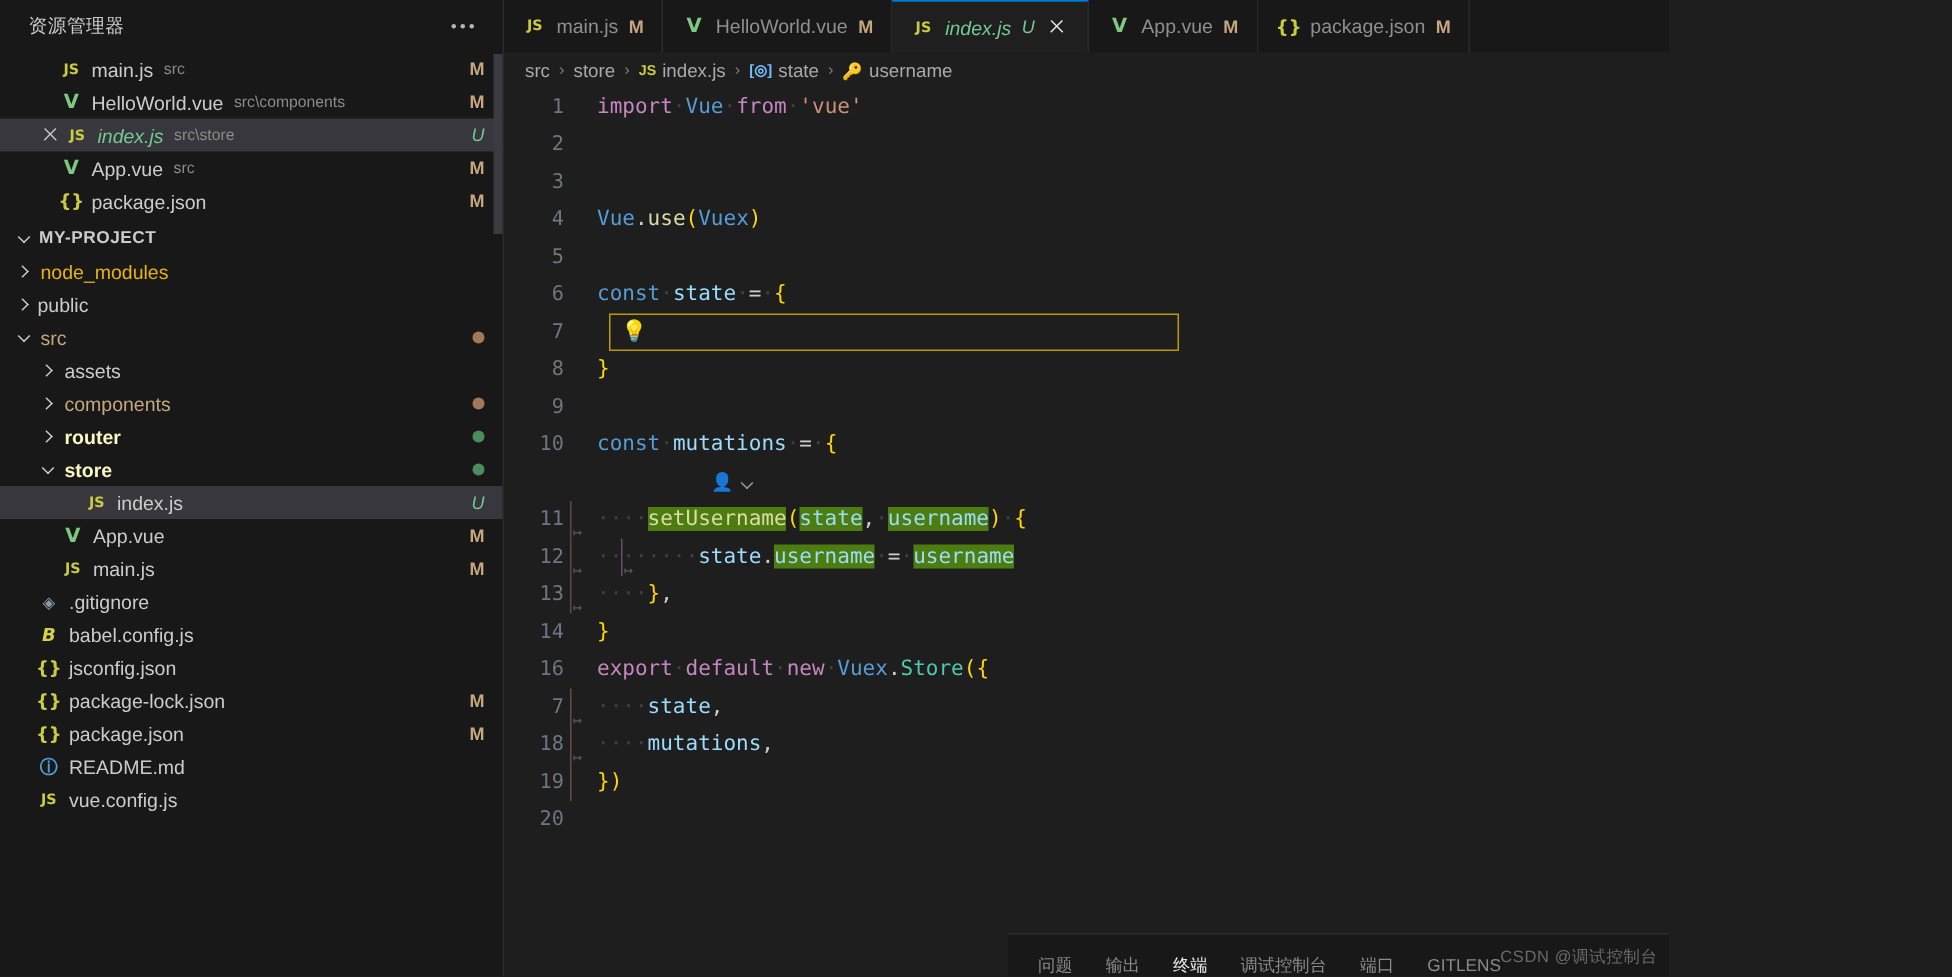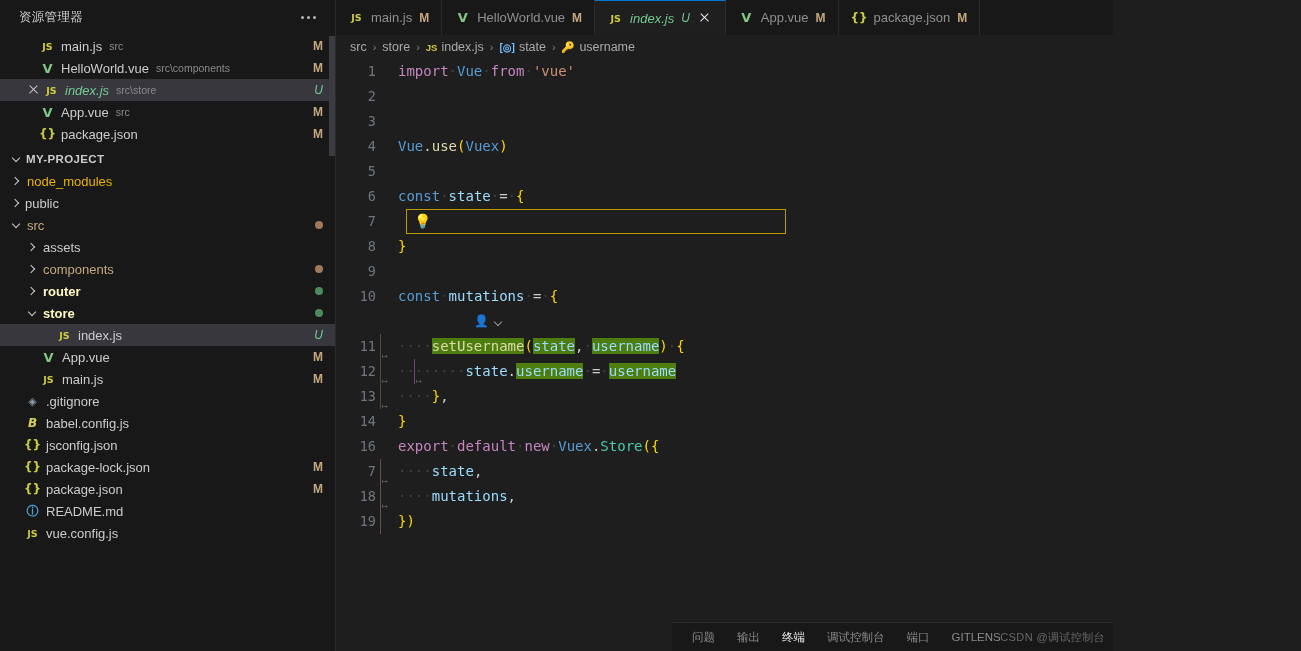--- a/index.html
+++ b/index.html
@@ -200,21 +200,21 @@
   }
   .arrow {
     position: absolute; top: 9px; font-size: 10px; color: #5b5b5b;
     font-family: "DejaVu Sans Mono", monospace;
   }
 
   
   .panel {
     position: absolute; left: 336px; right: 0; bottom: 0; height: 29px;
     background: #181818; border-top: 1px solid #2b2b2b;
-    display: flex; align-items: center; padding-left: 20px; gap: 22px;
+    display: flex; align-items: flex-end; padding-left: 20px; gap: 22px;
     overflow: hidden;
   }
   .ptab {
     font-size: 11.5px; color: #8a8a8a; padding-bottom: 0px;
     line-height: 14px; height: 14px; overflow: hidden; cursor: pointer;
     white-space: nowrap;
   }
   .ptab.active { color: #e7e7e7; }
   .watermark {
     position: absolute; right: 8px; bottom: 6px;
@@ -519,20 +519,24 @@
           <span class="txt"><span class="igl" style="left:-18px;background:#6b4a4a"></span><span class="arrow" style="left:-16px">↦</span><span class="ws">····</span><span class="var">state</span><span class="pun">,</span></span>
         </div>
         <div class="ln">
           <span class="num">18</span>
           <span class="txt"><span class="igl" style="left:-18px;background:#6b4a4a"></span><span class="arrow" style="left:-16px">↦</span><span class="ws">····</span><span class="var">mutations</span><span class="pun">,</span></span>
         </div>
         <div class="ln">
           <span class="num">19</span>
           <span class="txt"><span class="igl" style="left:-18px;background:#6b4a4a"></span><span class="br1">}</span><span class="br1">)</span></span>
         </div>
+        <div class="ln">
+          <span class="num">20</span>
+          <span class="txt"></span>
+        </div>
       </div>
 
     <div class="panel">
       <div id="panel-tabs" style="display:flex;gap:22px;align-items:flex-end;">
           <div class="ptab">问题</div>
           <div class="ptab">输出</div>
           <div class="ptab active">终端</div>
           <div class="ptab">调试控制台</div>
           <div class="ptab">端口</div>
           <div class="ptab">GITLENS</div>

